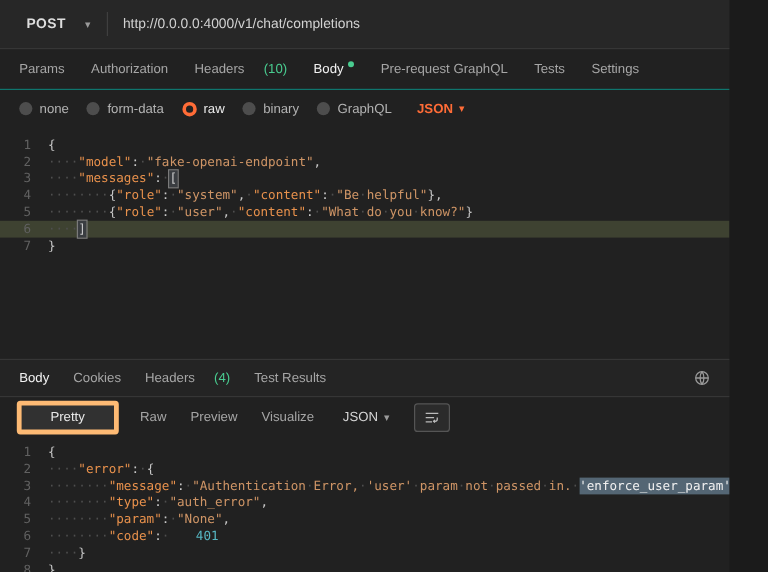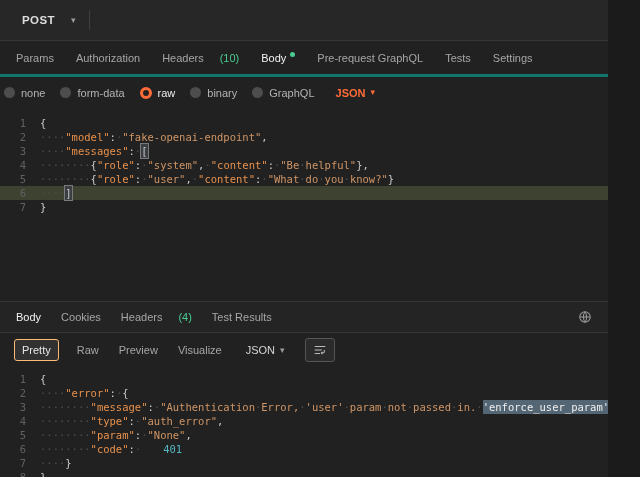--- a/index.html
+++ b/index.html
@@ -10,27 +10,27 @@
     --accent:#ff6c37;--green:#49cc90;--sel:#546674;--active-line:#3e4231;
   }
   
   .url-bar{height:40px;flex:none;display:flex;align-items:center;background:#272727;border-bottom:1px solid #363636;padding:0 10px;}
   .method-select{display:flex;align-items:center;gap:16px;padding:6px 8px 6px 12px;cursor:pointer;}
   .method-label{color:#dedede;font-weight:bold;letter-spacing:.4px;font-size:11.5px;}
   .chev{color:#9a9a9a;font-size:9px;line-height:1;}
   .vdiv{width:1px;height:20px;background:#3f3f3f;margin:0 12px 0 6px;flex:none;}
   .url-input{flex:1;color:#d2d2d2;font-size:11.5px;white-space:nowrap;overflow:hidden;}
   
-  .req-tabs{height:33px;flex:none;display:flex;align-items:center;gap:22px;padding:0 16px;border-bottom:3px solid #0f766e;}
+  .req-tabs{height:33px;flex:none;display:flex;align-items:center;gap:22px;padding:0 16px;border-bottom:1px solid #0f766e;}
   .tab{color:#a6a6a6;cursor:pointer;white-space:nowrap;}
   .tab.active{color:#f2f2f2;}
   .tab .count{color:var(--green);margin-left:16px;}
   .greendot{width:5px;height:5px;border-radius:50%;background:var(--green);display:inline-block;margin-left:4px;margin-bottom:5px;}
   
-  .body-modes{height:31px;flex:none;display:flex;align-items:center;gap:15px;padding:0 4px;}
+  .body-modes{height:31px;flex:none;display:flex;align-items:center;gap:15px;padding:0 16px;}
   .mode{display:flex;align-items:center;gap:6px;color:#b3b3b3;cursor:pointer;white-space:nowrap;}
   .radio{width:11px;height:11px;border-radius:50%;background:#4d4d4d;flex:none;box-sizing:border-box;}
   .mode.selected .radio{background:#212121;border:3.5px solid var(--accent);width:12px;height:12px;}
   .mode.selected{color:#eaeaea;}
   .lang-select{display:flex;align-items:center;gap:5px;margin-left:6px;cursor:pointer;}
   .lang-select .lang{color:var(--accent);font-weight:bold;font-size:11px;}
   .lang-select .chev{color:var(--accent);}
   
   .editor{font-family:"DejaVu Sans Mono",monospace;font-size:10.5px;line-height:14px;padding-top:8px;overflow:hidden;}
   .editor.request{flex:none;height:185px;}
@@ -44,36 +44,37 @@
   .num{color:#56b6c2;margin-left:22px;}
   .code-line.active{background:var(--active-line);}
   .bm{outline:1px solid #7a7a7a;background:#3a3d41;}
   .sel{background:var(--sel);color:#f0f0f0;}
   
   .resp-header{height:30px;flex:none;display:flex;align-items:center;gap:20px;padding:0 16px;border-top:1px solid #363636;border-bottom:1px solid #363636;background:#242424;}
   .resp-header .spacer{flex:1;}
   .icon-btn{display:flex;align-items:center;justify-content:center;cursor:pointer;}
   .resp-toolbar{height:34px;flex:none;display:flex;align-items:center;gap:16px;padding:0 14px;}
   .view-mode{color:#a6a6a6;cursor:pointer;padding:5px 2px;}
-  .view-mode.active{color:#e8e8e8;border:1px solid #fdba74;background:#313131;border-radius:3px;padding:4px 7px;}
+  .view-mode.active{color:#e8e8e8;border:4px solid #fdba74;background:#313131;border-radius:3px;padding:4px 24px;}
   .resp-lang{display:flex;align-items:center;gap:5px;margin-left:6px;cursor:pointer;}
   .resp-lang .lang{color:#d6d6d6;}
   .wrap-btn{border:1px solid #555;border-radius:3px;background:#2b2b2b;width:28px;height:22px;margin-left:4px;}
 </style>
 </head>
 <body>
 
 <div class="app" style="--accent: #ff6c37; --green: #49cc90; --sel: #546674; --active-line: #3e4231;">
 
   <div class="url-bar">
     <div class="method-select">
       <span class="method-label">POST</span>
       <span class="chev">▾</span>
     </div>
     <div class="vdiv"></div>
+    <div class="url-input">http://0.0.0.0:4000/v1/chat/completions</div>
   </div>
 
   <div class="req-tabs" id="req-tabs">
       <div class="tab"><span>Params</span></div>
       <div class="tab"><span>Authorization</span></div>
       <div class="tab"><span>Headers</span><span class="count">(10)</span></div>
       <div class="tab active"><span>Body</span><span class="greendot"></span></div>
       <div class="tab"><span>Pre-request GraphQL</span></div>
       <div class="tab"><span>Tests</span></div>
       <div class="tab"><span>Settings</span></div>

